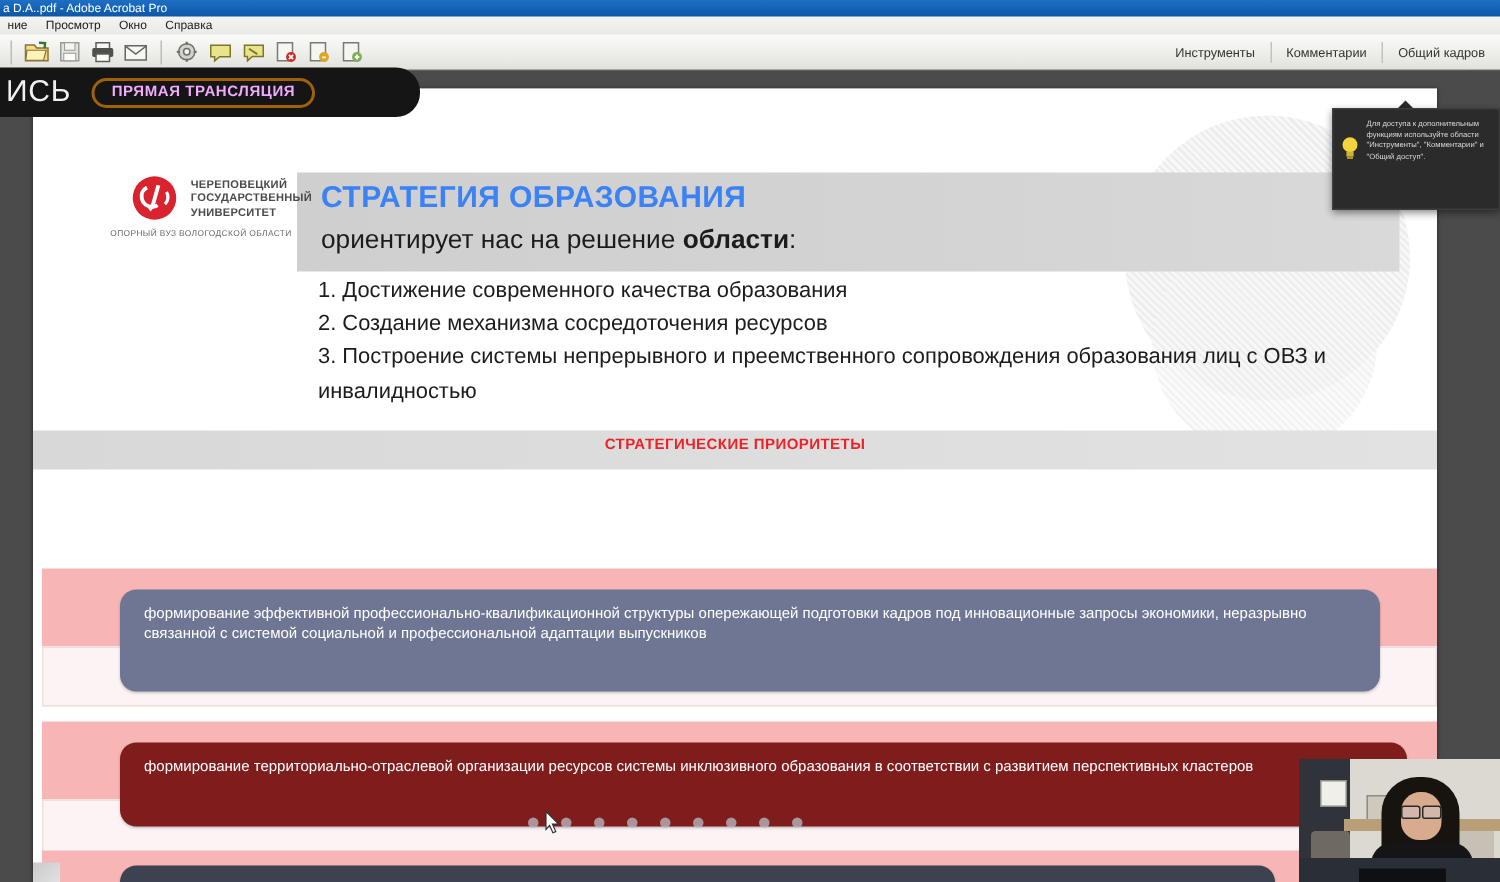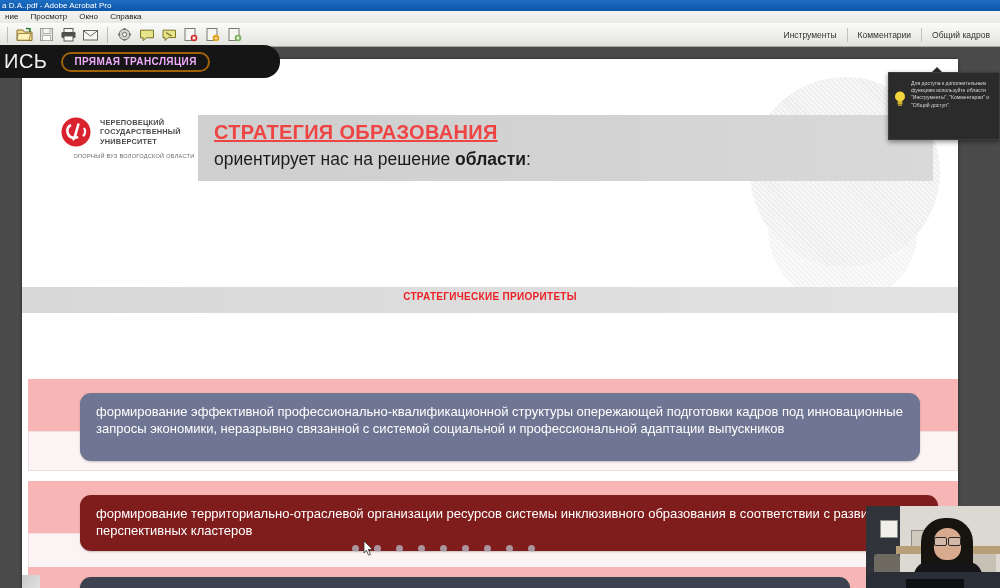--- a/index.html
+++ b/index.html
@@ -77,39 +77,39 @@
     border-radius:50%;
     background:repeating-linear-gradient(45deg,#ededed 0 1.5px,#f8f8f8 1.5px 3.5px);
     opacity:.7;
   }
 
   
   .logo{
     position:absolute;left:38px;top:57px;width:148px;
     display:flex;flex-direction:column;gap:2px;
   }
-  .logo-row{display:flex;align-items:center;gap:6px;}
+  .logo-row{display:flex;align-items:center;gap:6px;justify-content:flex-end;}
   .logo-mark{width:34px;height:32px;flex:0 0 auto;}
   .logo-txt{
     font-size:7.4px;font-weight:bold;color:#4b4b4b;line-height:1.22;
     letter-spacing:.2px;
   }
   .logo-sub{
     font-size:5.6px;color:#6a6a6a;letter-spacing:.25px;
     margin-top:3px;text-align:center;width:148px;
   }
 
   
   .title-band{
     position:absolute;left:176px;top:56px;width:735px;height:66px;
     background:linear-gradient(90deg,#cfcfcf 0%,#d3d3d3 55%,#d9d9d9 100%);
   }
   .title-main{
     position:absolute;left:192px;top:62px;
-    font-size:20px;font-weight:bold;color:#ef4444;letter-spacing:.3px;text-decoration:underline;
+    font-size:20px;font-weight:bold;color:#3b82f6;letter-spacing:.3px;
   }
   .title-sub{
     position:absolute;left:192px;top:90px;
     font-size:17.5px;color:#1c1c1c;
   }
   .title-sub b{font-weight:bold;}
 
   
   .list{
     position:absolute;left:190px;top:124px;width:700px;
@@ -130,21 +130,21 @@
   }
 
   
   .bands{position:absolute;left:0;top:262px;width:936px;height:278px;}
   .band-pink{position:absolute;left:6px;width:930px;height:52px;background:#f7b5b5;}
   .band-light{position:absolute;left:6px;width:930px;height:40px;background:#fbf3f4;border:1px solid #f0dede;box-sizing:border-box;}
 
   
   .box{
     position:absolute;border-radius:11px;color:#ffffff;
-    font-size:13px;line-height:1.33;
+    font-size:10px;line-height:1.33;
     padding:10px 14px 10px 16px;box-sizing:border-box;
     box-shadow:0 1px 2px rgba(0,0,0,.22);
   }
   #box1{left:58px;top:72px;width:840px;height:68px;background:#6f7693;}
   #box2{left:58px;top:174px;width:858px;height:56px;background:#7f1d1d;}
   #box3{left:58px;top:256px;width:770px;height:52px;background:#3c4250;}
 
   
   .wedge{
     position:absolute;left:0;bottom:0;width:18px;height:24px;
@@ -353,20 +353,25 @@
               <div>ГОСУДАРСТВЕННЫЙ</div>
               <div>УНИВЕРСИТЕТ</div>
             </div>
           </div>
           <div class="logo-sub">ОПОРНЫЙ ВУЗ ВОЛОГОДСКОЙ ОБЛАСТИ</div>
         </div>
 
         <div class="title-main">СТРАТЕГИЯ ОБРАЗОВАНИЯ</div>
         <div class="title-sub"><span>ориентирует нас на решение </span><b>области</b><span>:</span></div>
 
+        <div class="list">
+          <div>1. Достижение современного качества образования</div>
+          <div>2. Создание механизма сосредоточения ресурсов</div>
+          <div class="wrap">3. Построение системы непрерывного и преемственного сопровождения образования лиц с ОВЗ и инвалидностью</div>
+        </div>
 
         <div class="prio-strip"></div>
         <div class="prio-head">СТРАТЕГИЧЕСКИЕ ПРИОРИТЕТЫ</div>
 
         <div class="bands">
           <div class="band-pink" style="top:58px"></div>
           <div class="band-light" style="top:110px"></div>
           <div class="band-pink" style="top:160px"></div>
           <div class="band-light" style="top:212px"></div>
           <div class="band-pink" style="top:246px"></div>

